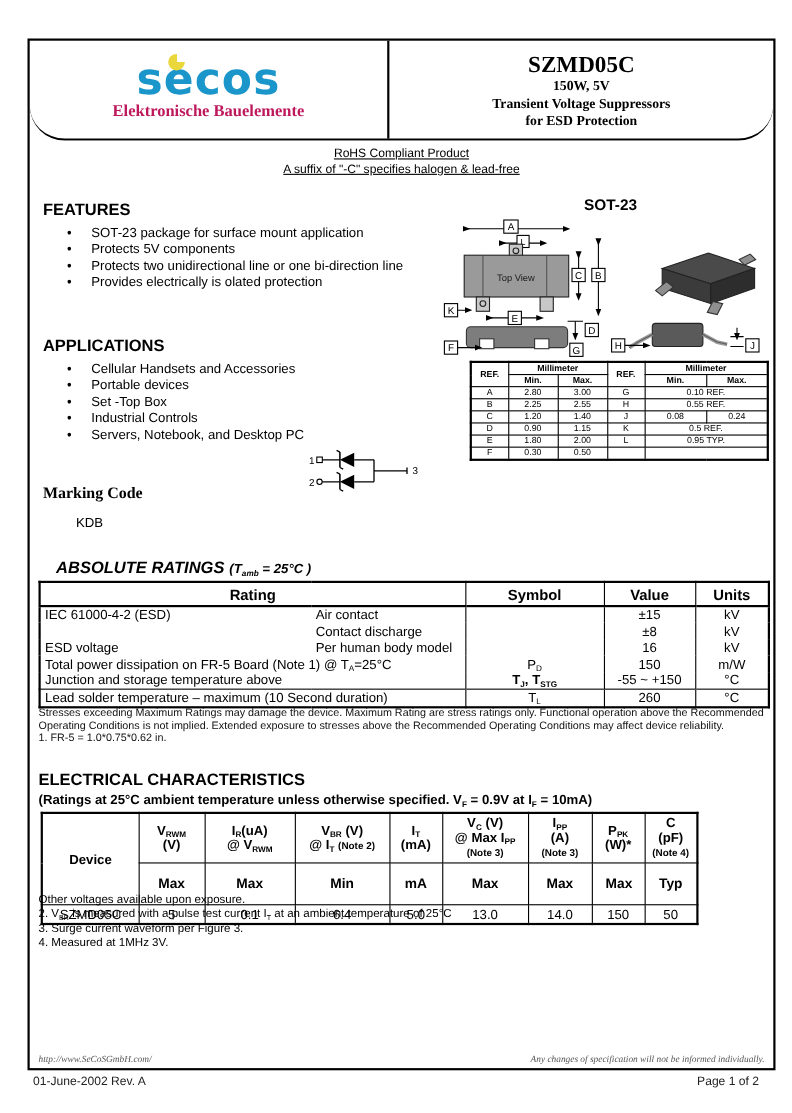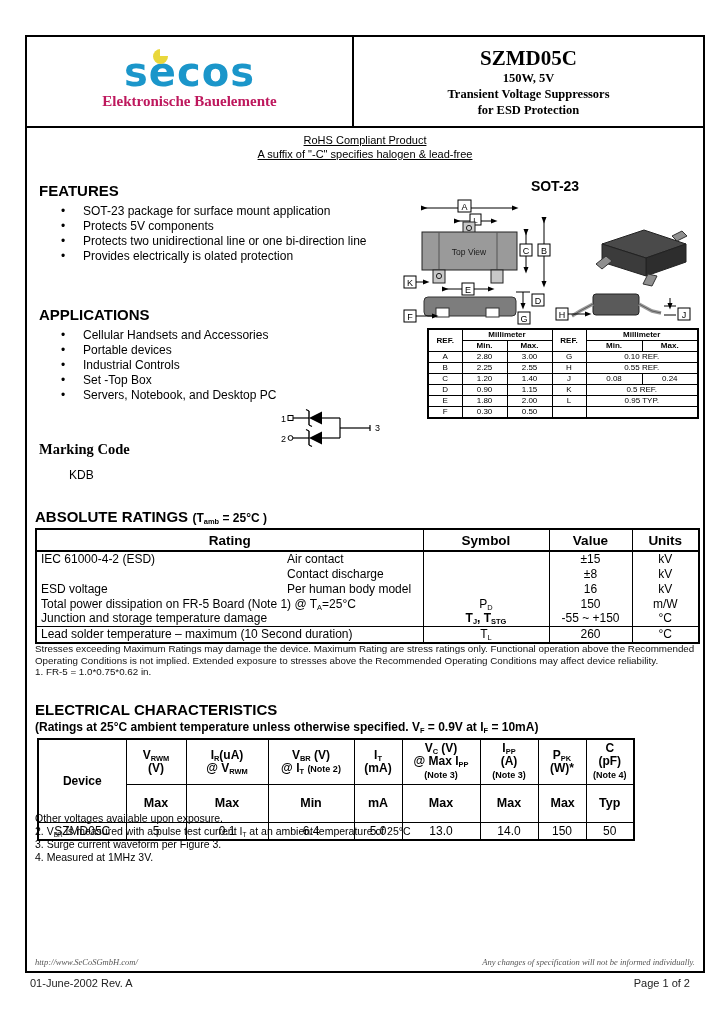--- a/index.html
+++ b/index.html
@@ -5,21 +5,21 @@
   * { margin:0; padding:0; box-sizing:border-box; }
   html,body { background:#e8e8e8; }
   .page {
     position:relative; width:720px; height:1012px; background:#ffffff;
     font-family:"Liberation Sans", sans-serif; color:#000; overflow:hidden;
     margin:0 auto;
   }
   .frame { position:absolute; left:25px; top:35px; width:680px; height:938px; border:2px solid #000; }
 
   
-  .hdr { position:absolute; left:0; top:0; right:0; height:91px; border-bottom:2px solid #000; display:flex; }
+  .hdr { position:absolute; left:0; top:0; right:0; height:91px; border-bottom:2px solid #000; display:flex;border-radius:32px; }
   .hdr-left { width:327px; border-right:2px solid #000; display:flex; flex-direction:column; align-items:center; justify-content:center; }
   .logo-word { position:relative; font-family:"DejaVu Sans", sans-serif; font-weight:bold; font-size:40px; line-height:38px; color:#1b96ca; letter-spacing:1px; }
   .wedge { position:absolute; left:29px; top:-4px; width:15px; height:15px; border-radius:50%;
            background:conic-gradient(from 90deg, #e9d73b 0 270deg, rgba(0,0,0,0) 270deg 360deg); }
   .logo-sub { font-family:"Liberation Serif", serif; font-weight:bold; font-size:15px; color:#be185d; margin-top:2px; }
   .hdr-right { flex:1; display:flex; flex-direction:column; align-items:center; justify-content:center;
                font-family:"Liberation Serif", serif; font-weight:bold; text-align:center; }
   .part { font-size:21px; line-height:24px; }
   .tline { font-size:12.5px; line-height:16px; }
 
@@ -41,21 +41,21 @@
   .sot-label { position:absolute; left:378px; top:141px; width:300px; text-align:center; font-weight:bold; font-size:14px; }
   .pkg { position:absolute; left:375px; top:157px; }
 
   
   .dimwrap { position:absolute; left:400px; top:291px; }
   table.dim { border-collapse:collapse; border:2px solid #000; table-layout:fixed; width:270px; font-size:8px; }
   table.dim th, table.dim td { border:1px solid #000; text-align:center; padding:0; height:10px; line-height:10px; }
   table.dim th { font-weight:bold; }
 
   
-  .s-abs-h { position:absolute; left:8px; top:471px; font-weight:bold; }
+  .s-abs-h { position:absolute; left:24px; top:471px; font-weight:bold;font-style:italic; }
   .s-abs-h .big { font-size:15px; }
   .s-abs-h .suf { font-size:12px; }
   .abs-pos { position:absolute; left:8px; top:491px; }
   table.abs { border-collapse:collapse; border:2px solid #000; table-layout:fixed; width:663px; }
   table.abs th { border-bottom:2px solid #000; border-left:1.5px solid #000; font-size:13.5px; height:22px; }
   table.abs th:first-child { border-left:none; }
   table.abs td { border-left:1.5px solid #000; font-size:12px; height:15px; line-height:14px; padding:0 4px; }
   table.abs td.nb { border-left:none; }
   table.abs tr.lastrow td { border-top:1.5px solid #000; height:17px; }
   table.abs .c { text-align:center; }
@@ -120,22 +120,22 @@
         <li>Protects two unidirectional line or one bi-direction line</li>
         <li>Provides electrically is olated protection</li>
       </ul>
     </div>
 
     <div class="s-apps">
       <div class="sec-h">APPLICATIONS</div>
       <ul class="blist">
         <li>Cellular Handsets and Accessories</li>
         <li>Portable devices</li>
+        <li>Set -Top Box</li>
         <li>Industrial Controls</li>
-        <li>Set -Top Box</li>
         <li>Servers, Notebook, and Desktop PC</li>
       </ul>
     </div>
 
     <div class="s-marking">
       <div class="sec-h" style="font-size:14.5px;font-family:Liberation Serif, serif;">Marking Code</div>
       <div class="code">KDB</div>
     </div>
 
     <div class="schem">
@@ -356,21 +356,21 @@
               <td class="c">16</td>
               <td class="c">kV</td>
           </tr>
           <tr>
             <td class="nb" colspan="2">Total power dissipation on FR-5 Board (Note 1) @ T<sub>A</sub>=25°C</td>
             <td class="c">P<sub>D</sub></td>
             <td class="c">150</td>
               <td class="c">m/W</td>
           </tr>
           <tr>
-            <td class="nb" colspan="2">Junction and storage temperature damage</td>
+            <td class="nb" colspan="2">Junction and storage temperature above</td>
             <td class="c" style="font-weight:bold;">T<sub>J</sub>, T<sub>STG</sub></td>
             <td class="c">-55 ~ +150</td>
               <td class="c">°C</td>
           </tr>
           <tr class="lastrow">
             <td class="nb" colspan="2">Lead solder temperature – maximum (10 Second duration)</td>
             <td class="c">T<sub>L</sub></td>
             <td class="c">260</td>
               <td class="c">°C</td>
           </tr>

